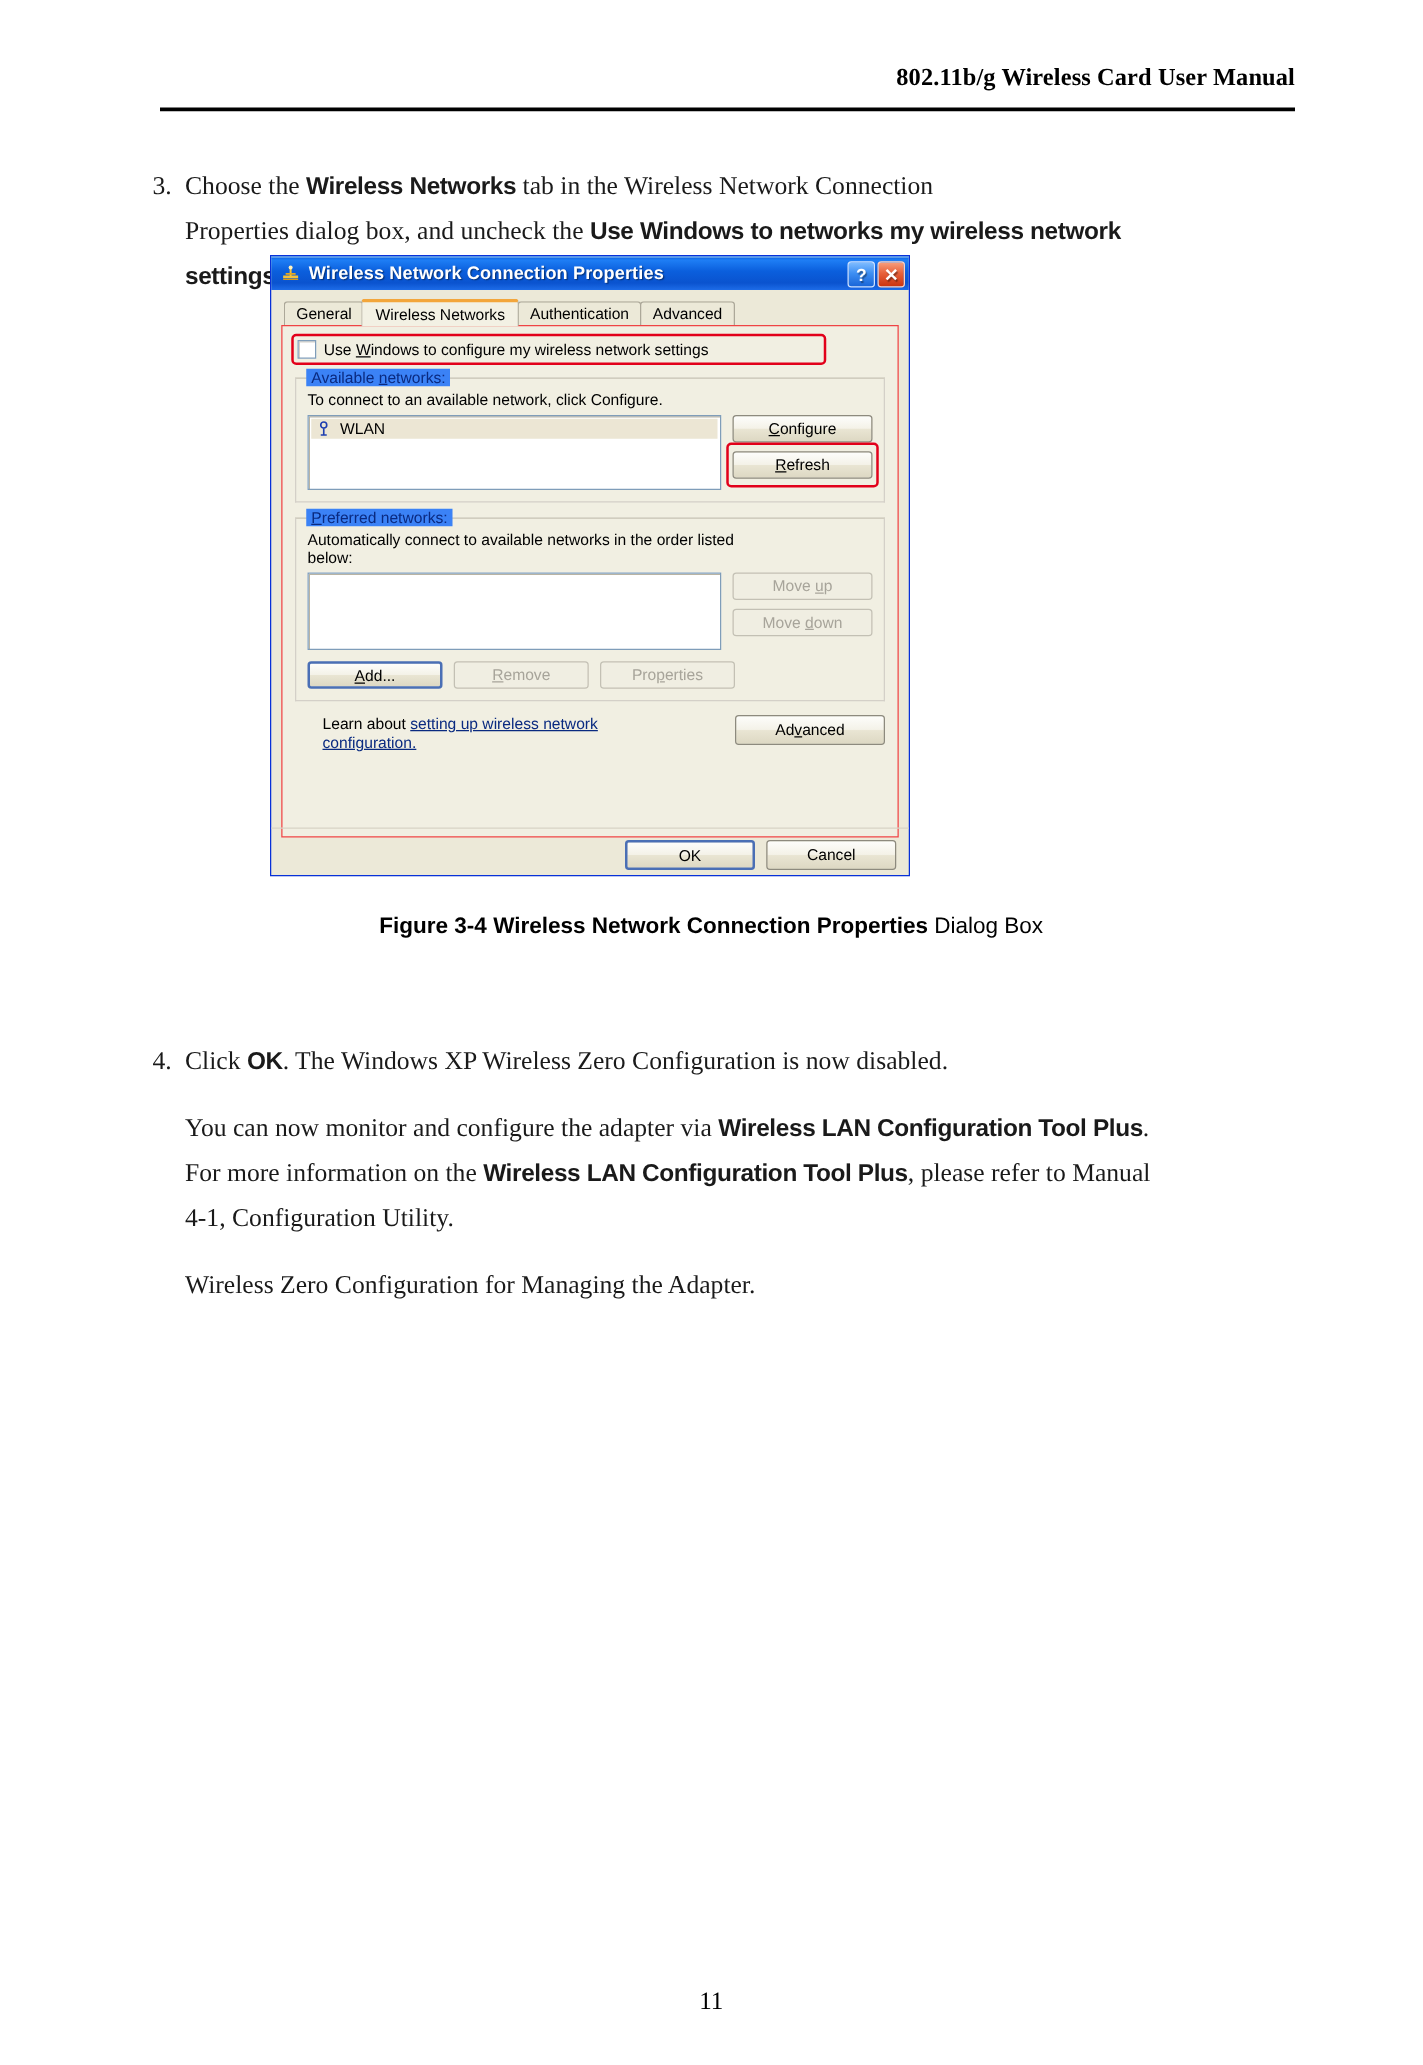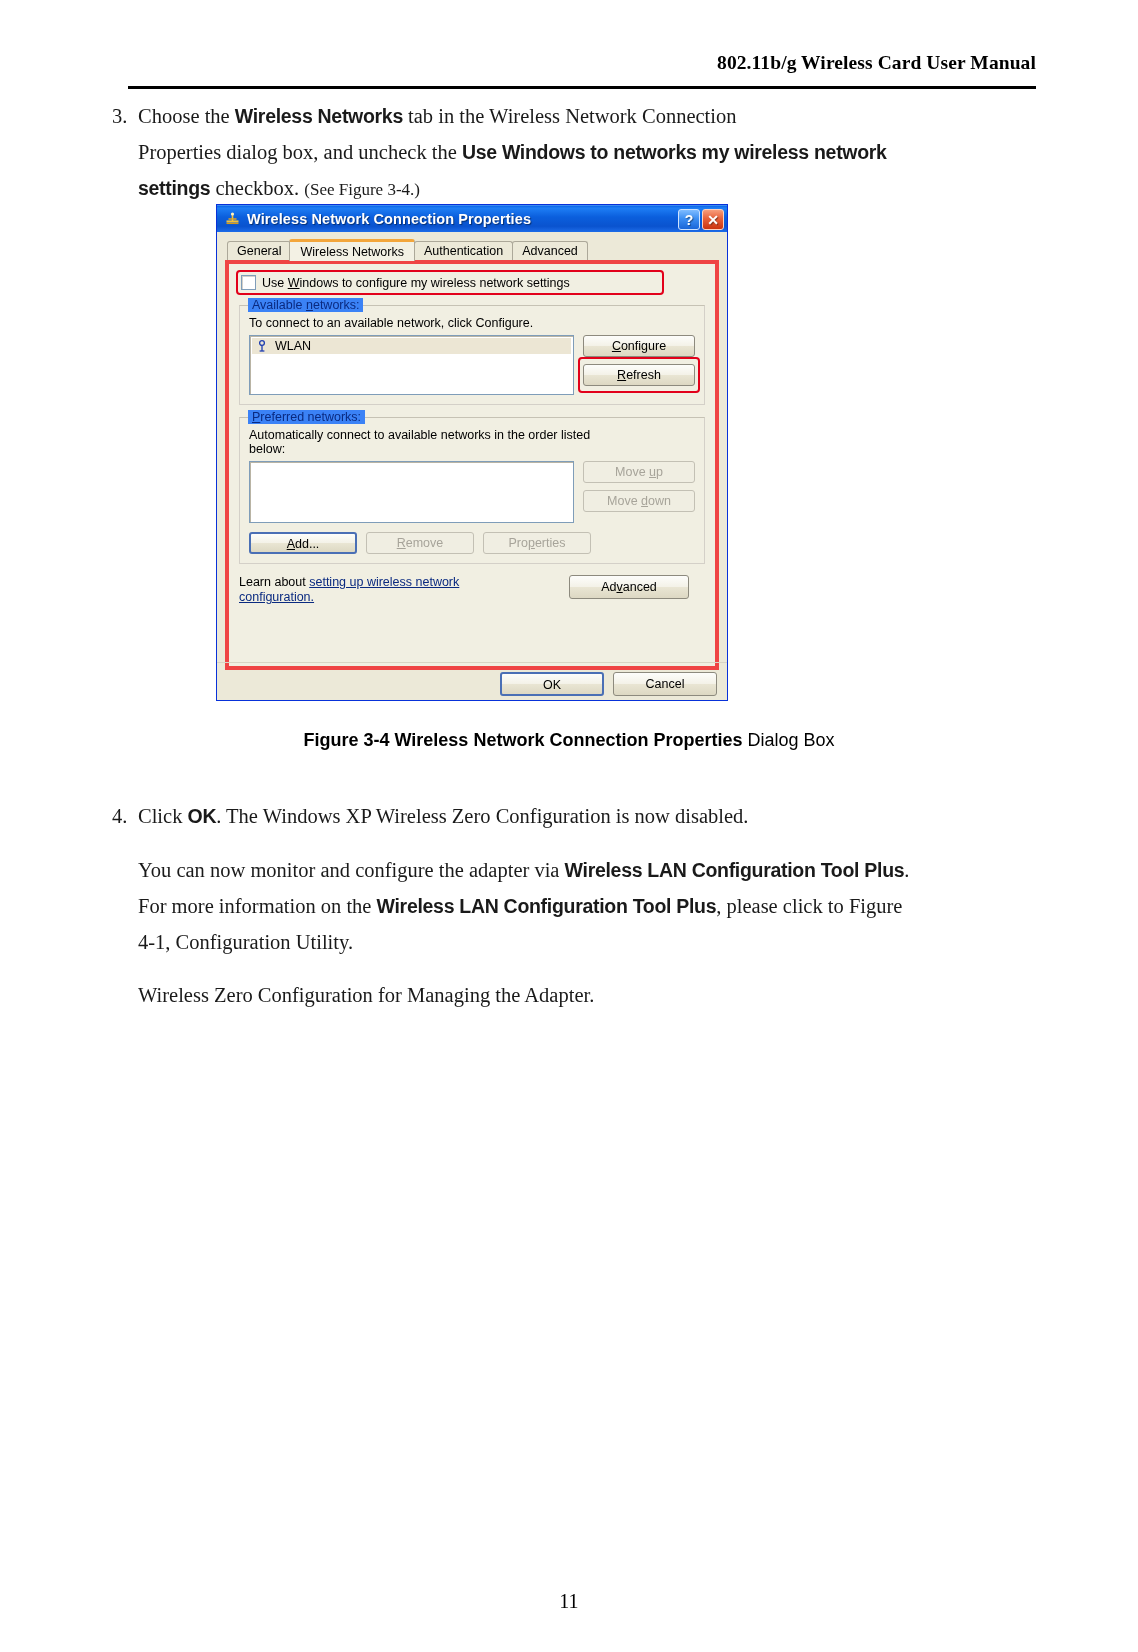--- a/index.html
+++ b/index.html
@@ -37,26 +37,27 @@
     left: 128px;
     top: 86px;
     width: 908px;
     height: 3px;
     background: #000;
   }
 
   
   .body-block {
     position: absolute;
-    left: 112px;
+    left: 122px;
     width: 920px;
     font-family: "Liberation Serif", serif;
     font-size: 20.5px;
     line-height: 36px;
     color: #1a1a1a;
+    margin-top: 33px;
   }
   .body-block .ln { white-space: nowrap; }
   b.em {
     font-family: "Liberation Sans", sans-serif;
     font-weight: bold;
     font-size: 19.5px;
     letter-spacing: -0.3px;
   }
   .small {
     font-size: 17px;
@@ -191,21 +192,21 @@
     background: #f3f1e4;
     border-top: 3px solid #f3a63b;
     position: relative;
     z-index: 3;
     margin: 0 -1px -1px -1px;
     padding: 0 10px;
   }
 
   .tabpanel {
     position: relative;
-    border: 4px solid #ef4444;
+    border: 1px solid #ef4444;
     background: #f1efe2;
     height: 410px;
     box-sizing: border-box;
     padding: 9px 10px 0 10px;
   }
 
   
   .cbrow {
     display: flex;
     align-items: center;
@@ -287,21 +288,21 @@
   }
   .xbtn.dim { color: #a7a49a; border-color: #c3c0b4; background: #f0eee2; }
   .xbtn.defaulted { border: 2px solid #4a6fb5; }
 
   .btnrow { display: flex; gap: 9px; margin-top: 9px; }
   .btnrow .xbtn { width: 108px; }
 
   .learn {
     margin-top: 11px;
     display: flex;
-    justify-content: flex-start;
+    justify-content: flex-end;
     align-items: flex-start;
   }
   .learn .txt { font-size: 12.5px; line-height: 15px; width: 330px;}
   .learn a { color: #0a2a80; text-decoration: underline; }
   .learn .xbtn { width: 120px; height: 24px; line-height: 22px; }
 
   .footer {
     position: absolute;
     left: 0; right: 0; bottom: 4px;
     border-top: 1px solid #d8d4c5;
@@ -423,21 +424,21 @@
   <div class="caption" style="top:730px;">
     <b>Figure 3-4 Wireless Network Connection Properties</b><span> Dialog Box</span>
   </div>
 
   <div class="body-block" style="top:798px;">
     <div class="ln"><span class="num">4.</span><span>Click </span><b class="em">OK</b><span>. The Windows XP Wireless Zero Configuration is now disabled.</span></div>
   </div>
 
   <div class="body-block" style="top:852px; padding-left:26px;">
     <div class="ln"><span>You can now monitor and configure the adapter via </span><b class="em">Wireless LAN Configuration Tool Plus</b><span>.</span></div>
-    <div class="ln"><span>For more information on the </span><b class="em">Wireless LAN Configuration Tool Plus</b><span>, please click to Figure</span></div>
+    <div class="ln"><span>For more information on the </span><b class="em">Wireless LAN Configuration Tool Plus</b><span>, please refer to Manual</span></div>
     <div class="ln">4-1, Configuration Utility.</div>
   </div>
 
   <div class="body-block" style="top:977px; padding-left:26px;">
     <div class="ln">Wireless Zero Configuration for Managing the Adapter.</div>
   </div>
 
   <div class="pageno">11</div>
 
 </div>

